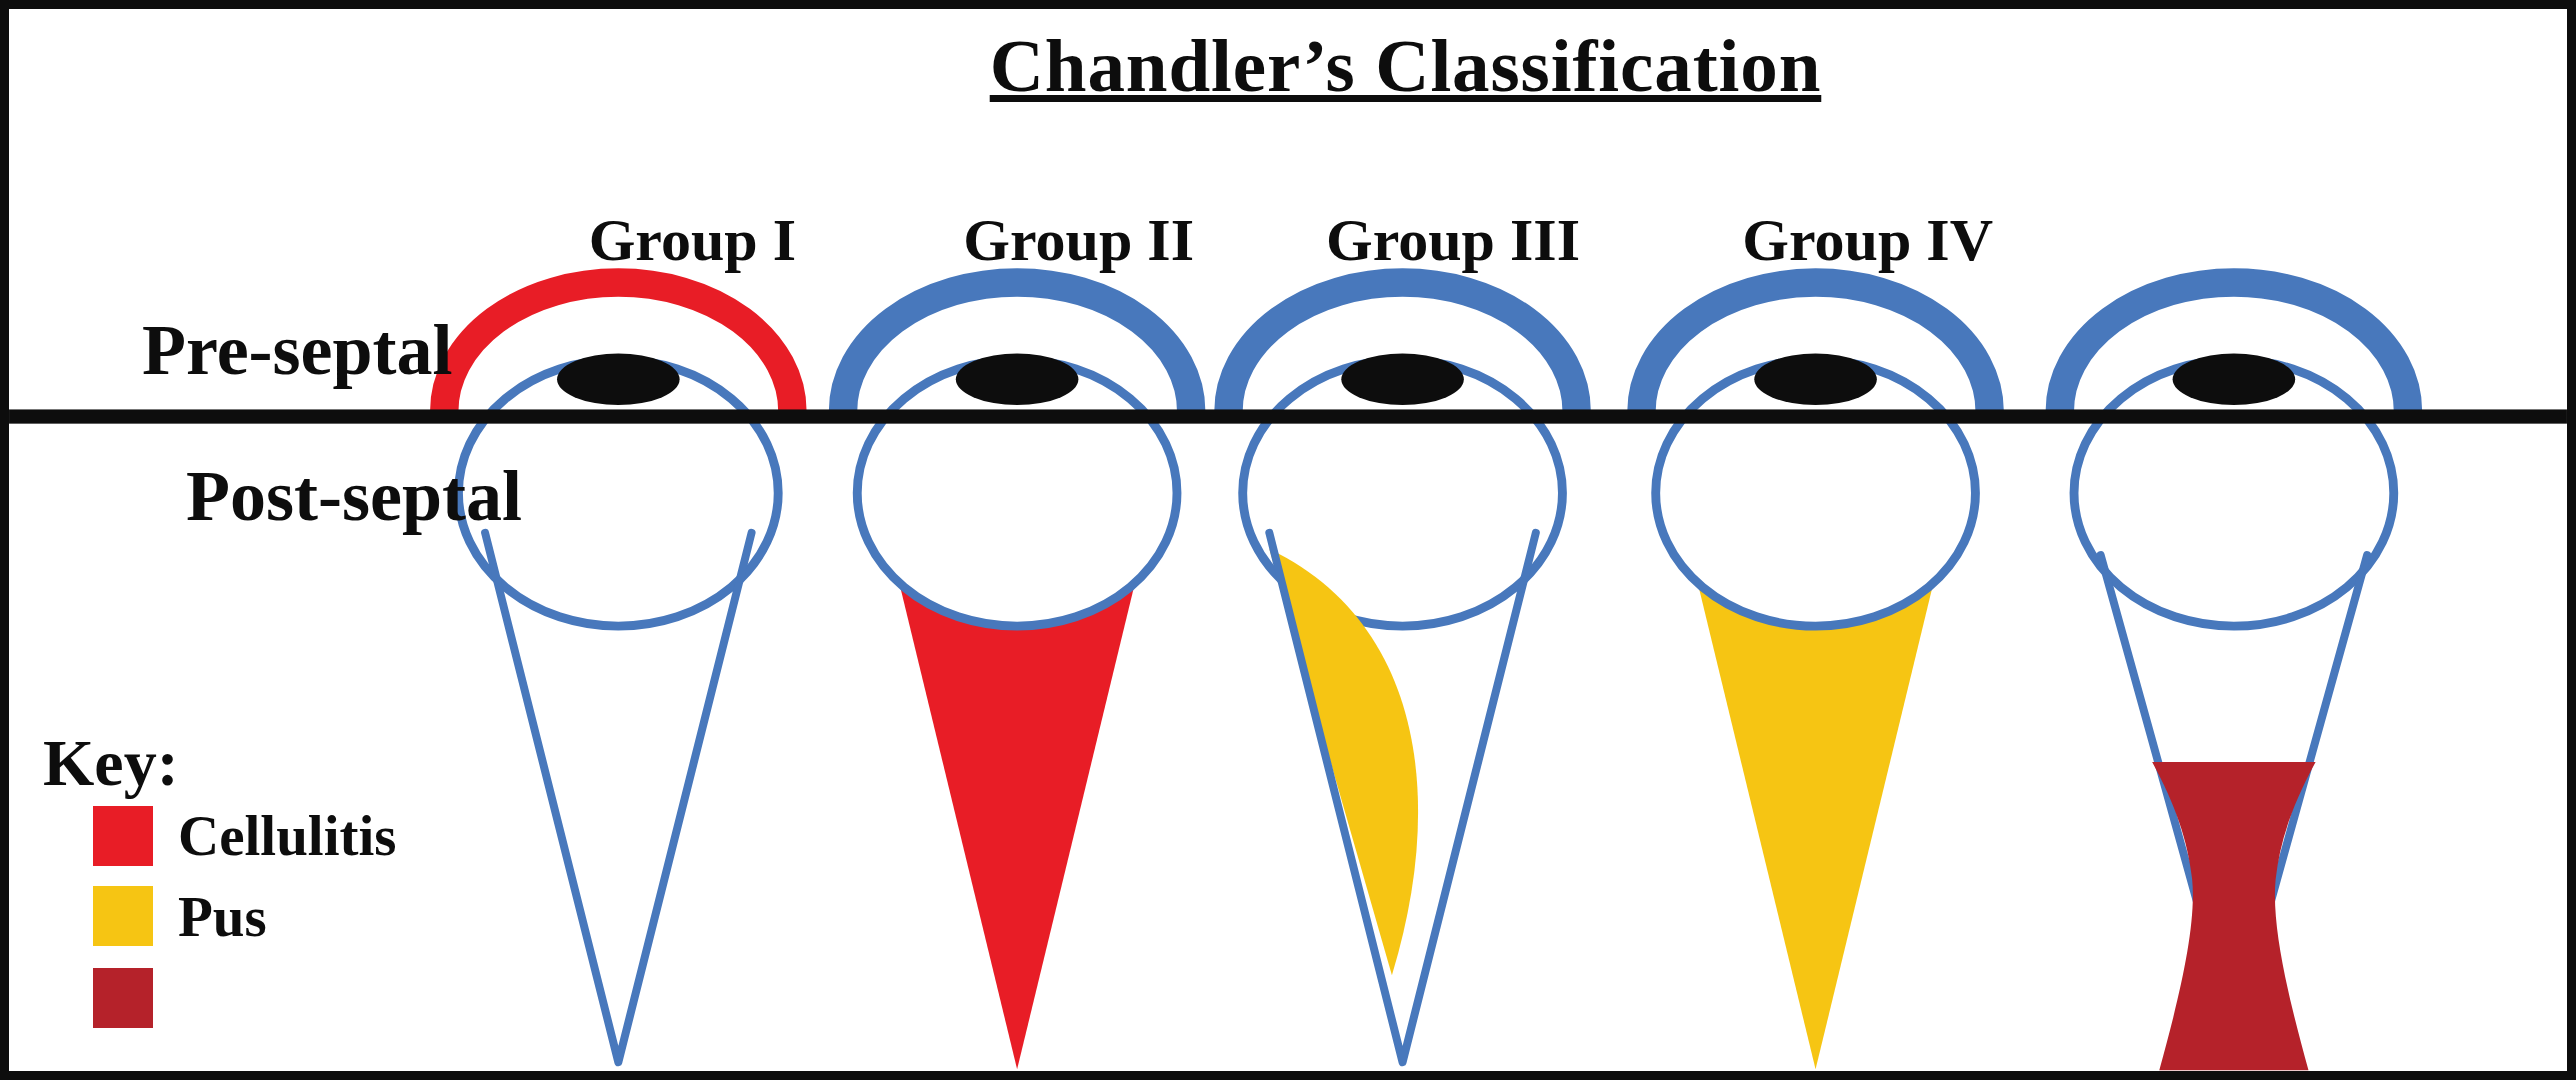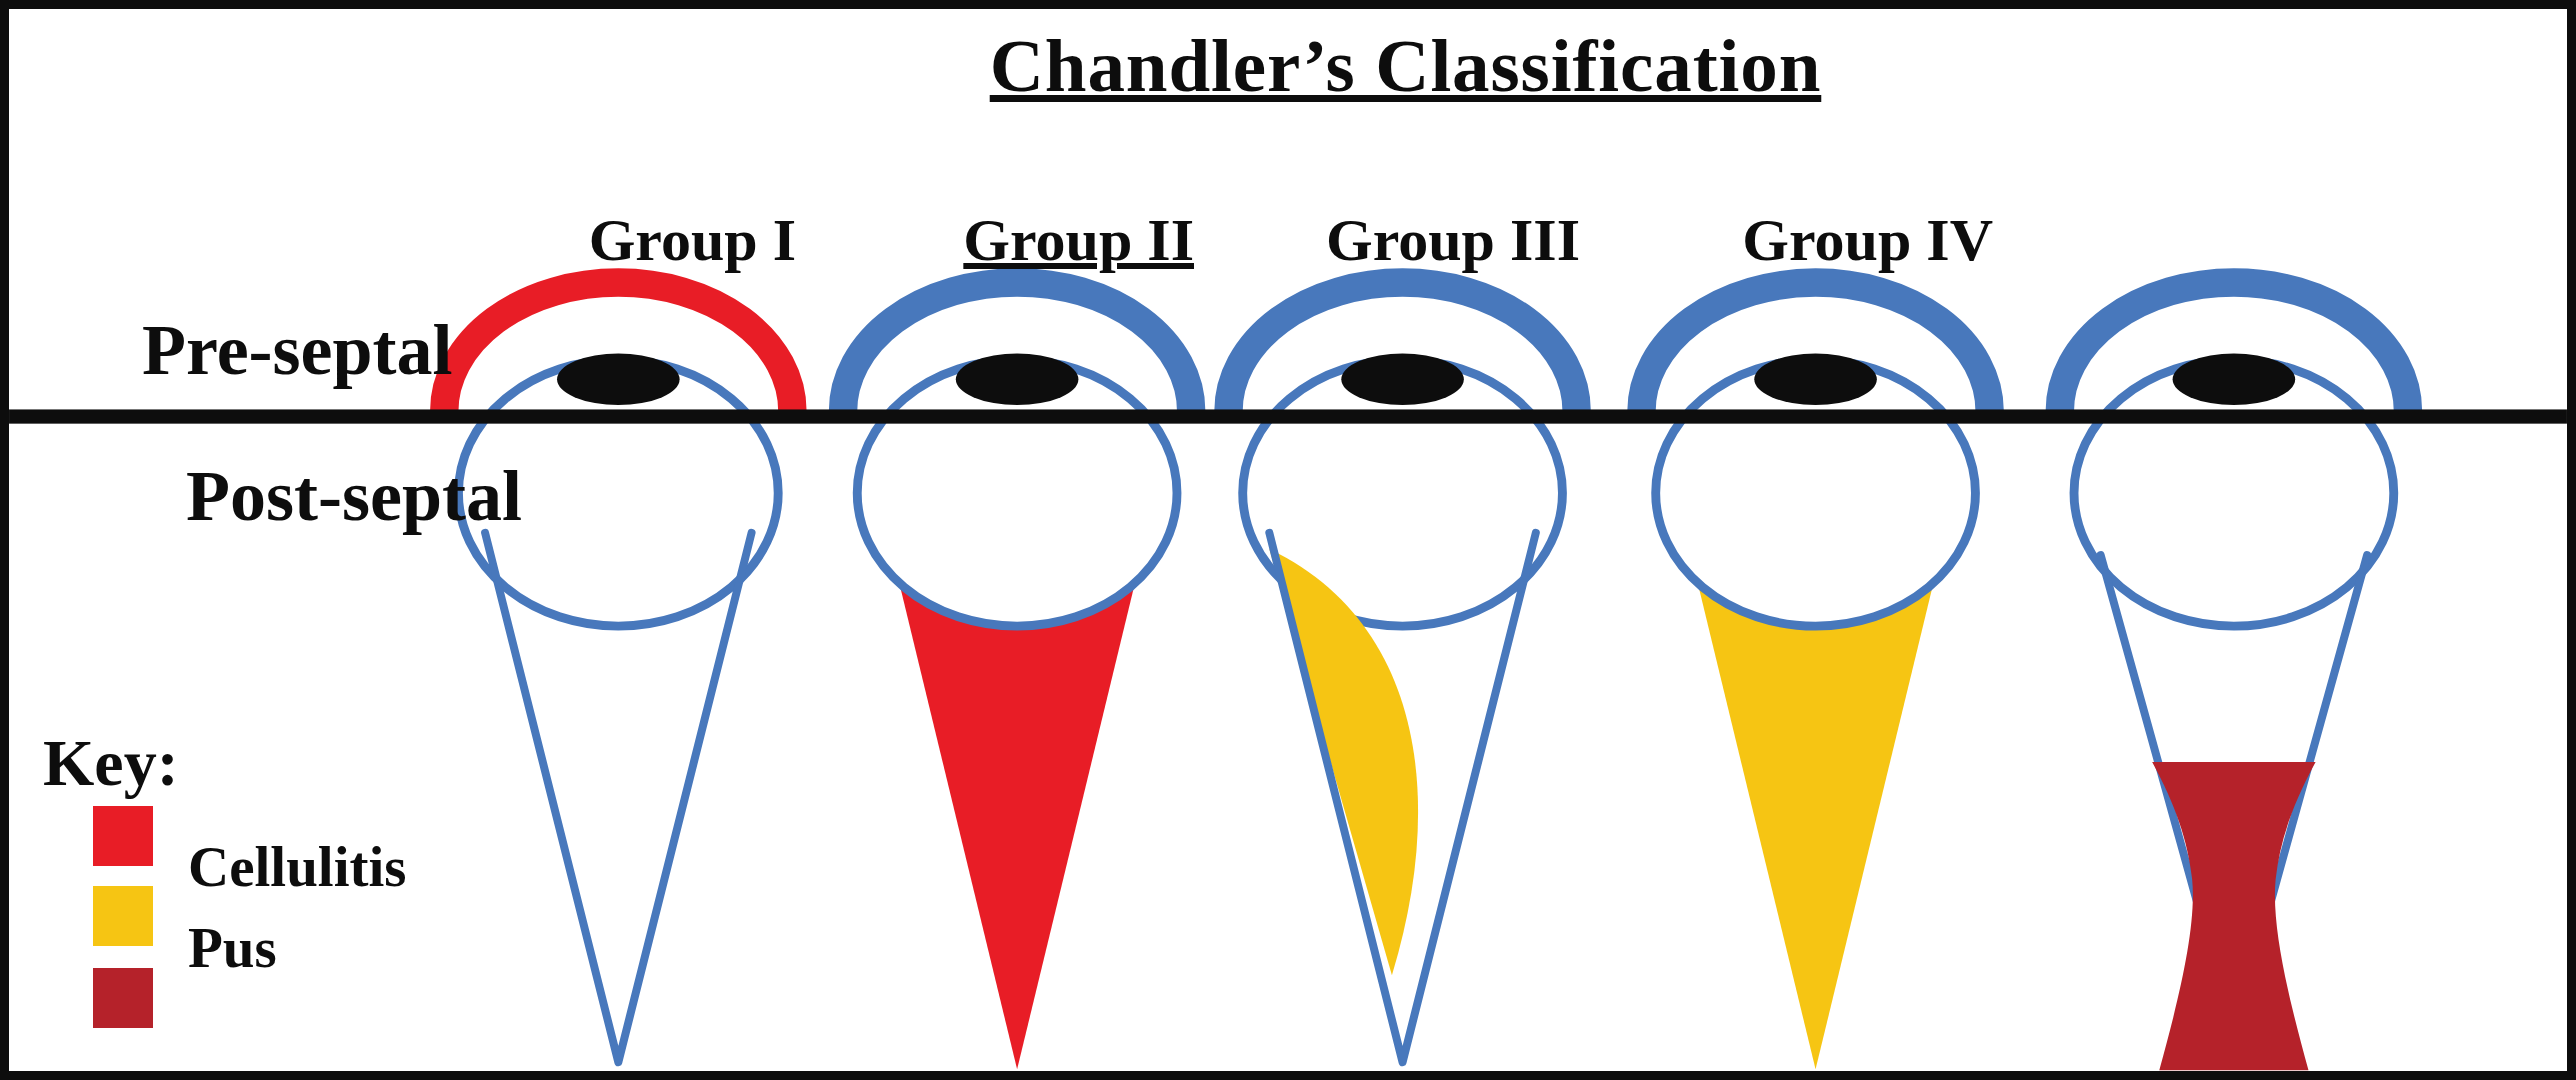--- a/index.html
+++ b/index.html
@@ -42,42 +42,41 @@
     font-size: 75px;
     letter-spacing: 0.9px;
     text-decoration: underline;
   }
   .group-label {
     top: 206px; width: 355px;
     text-align: right;
     font-size: 60px;
   }
   .gl-1 { left: 441px; }
-  .gl-2 { left: 839px; text-decoration: underline; }
+  .gl-2 { left: 839px; }
   .gl-3 { left: 1225px; }
   .gl-4 { left: 1638px; }
   .gl-5 { left: 2056px; }
   .side-label { left: 142px; font-size: 72px; }
   .pre-septal  { top: 309px; }
   .post-septal { top: 455px; margin-left: 44px; }
   .key-heading { left: 43px; top: 725px; font-size: 66px; text-align: center; }
   .key-swatch {
     position: absolute;
     left: 93px;
     width: 60px; height: 60px;
     z-index: 30;
   }
   .ks-1 { top: 806px; }
   .ks-2 { top: 886px; }
   .ks-3 { top: 968px; }
   .key-label {
-    left: 188px;
+    left: 178px;
     font-size: 57px;
     line-height: 60px;
-    margin-top: 31px;
   }
   .kl-1 { top: 806px; }
   .kl-2 { top: 887px; }
   .kl-3 { top: 970px; }
 </style>
 </head>
 <body>
 
 <div class="fig">
 

